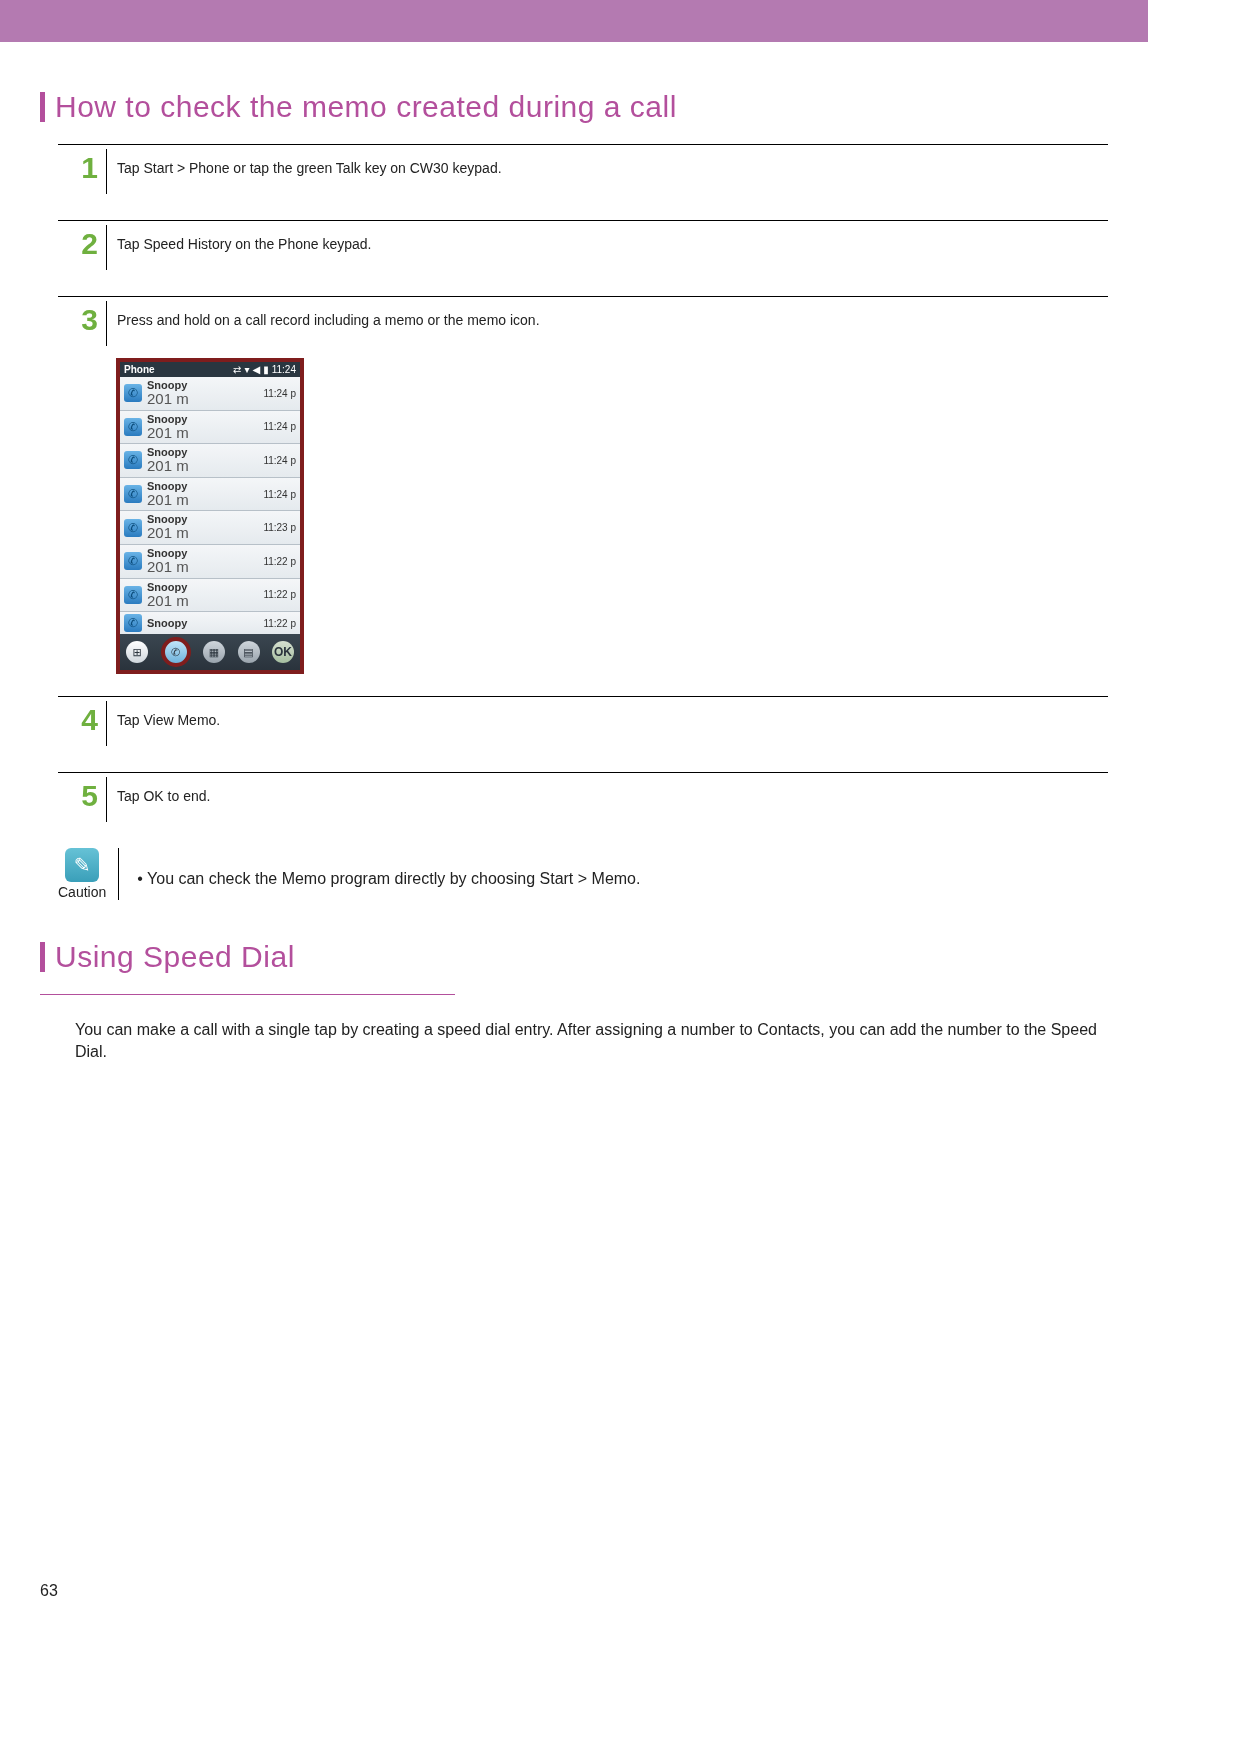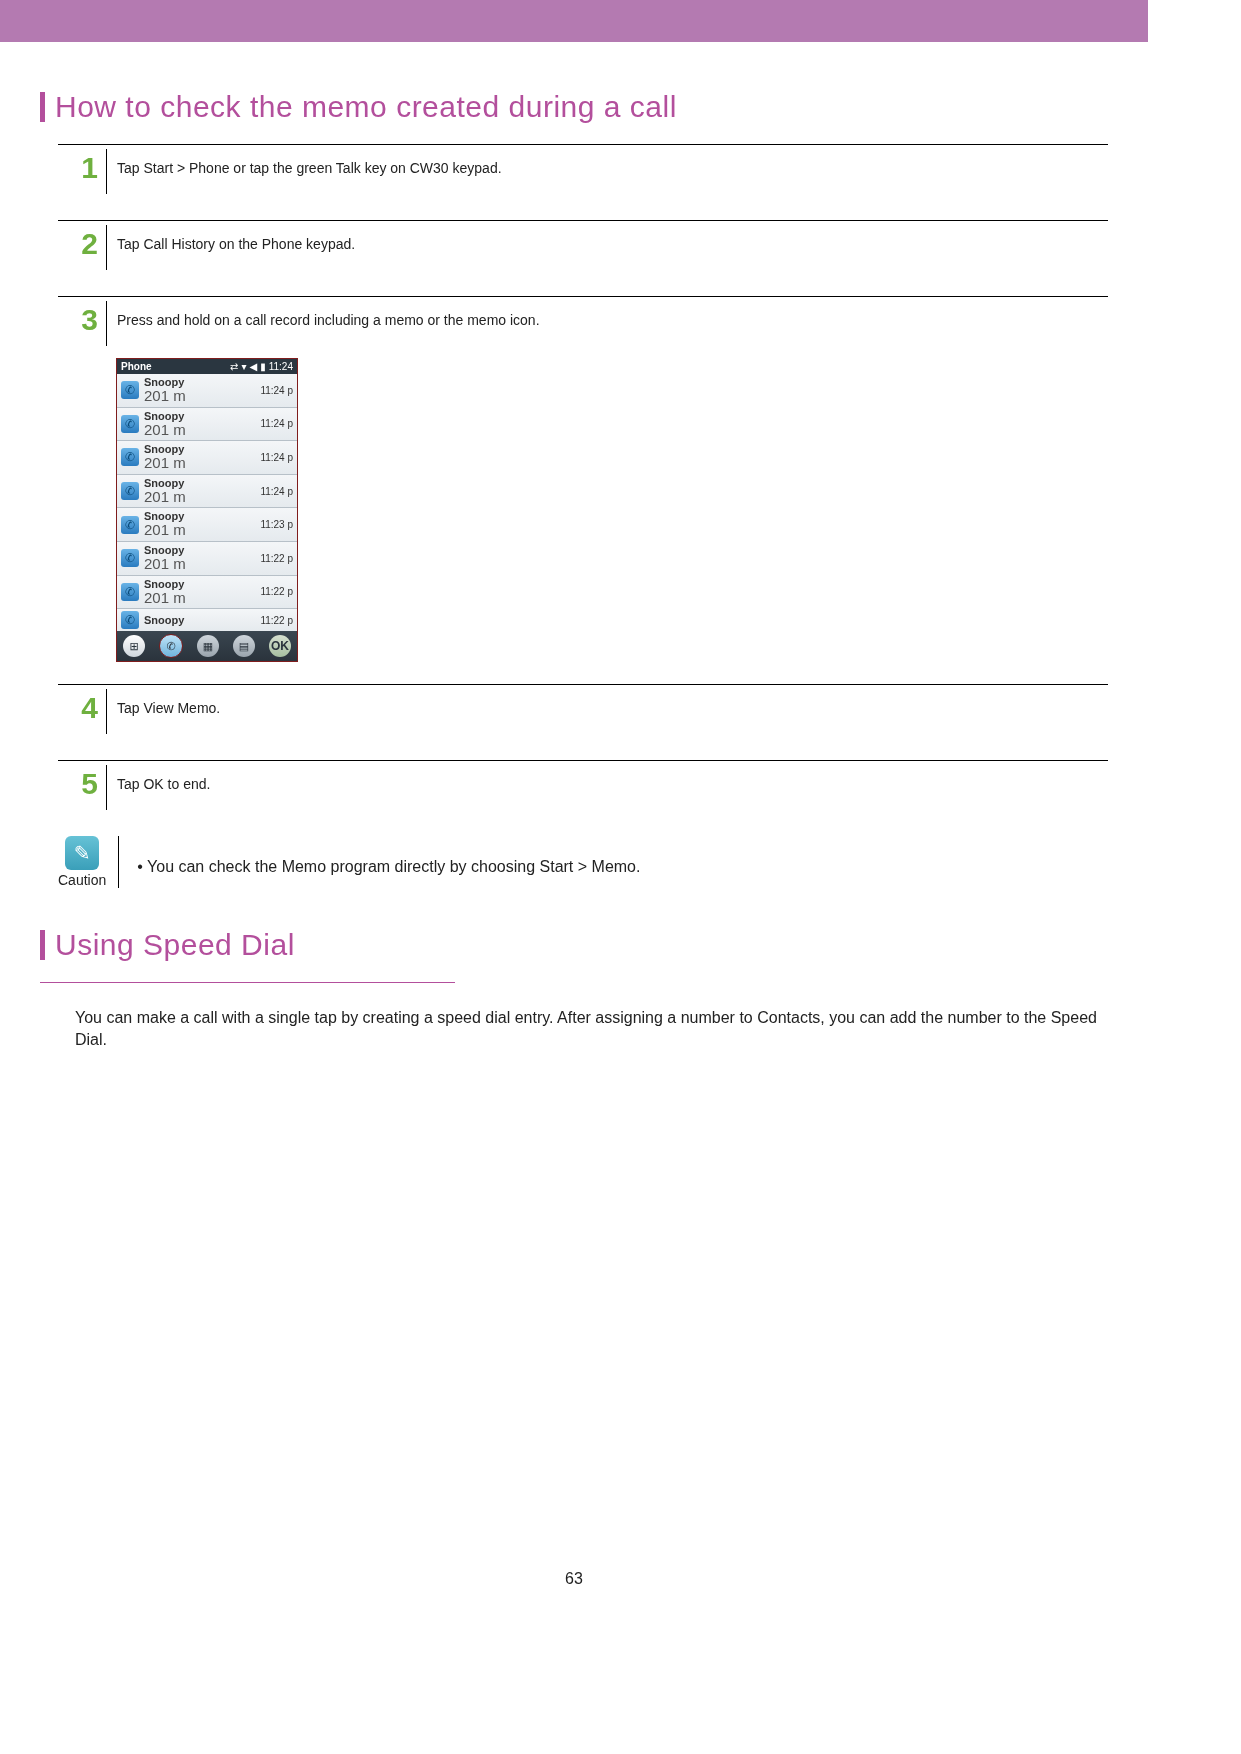--- a/index.html
+++ b/index.html
@@ -12,21 +12,21 @@
   .h2-rule{border:none;border-bottom:1px solid #b34f9c;margin:4px 0 24px 0;width:415px}
   .steps{margin-left:18px}
   .step{margin-bottom:22px}
   .step-rule{border:none;border-top:1px solid #000;margin:0 0 0 0}
   .step-row{display:flex;align-items:flex-start}
   .step-num-wrap{width:40px;display:flex;align-items:flex-start;justify-content:flex-end}
   .step-num{color:#6fb03f;font-size:30px;font-weight:bold;line-height:1;font-family:Arial,Helvetica,sans-serif;padding-top:8px}
   .step-sep{width:1px;background:#000;align-self:stretch;margin:4px 10px 4px 8px;min-height:45px}
   .step-text{font-size:14px;padding-top:14px;padding-bottom:14px;line-height:1.3}
   .phone-shot{margin:8px 0 0 58px}
-  .phone{width:180px;border:1px solid #7f1d1d;font-size:11px;background:#e8ecef}
+  .phone{width:180px;border:4px solid #7f1d1d;font-size:11px;background:#e8ecef}
   .phone-status{background:#2a3640;color:#fff;display:flex;align-items:center;justify-content:space-between;padding:2px 4px;font-size:10px}
   .phone-status-left{font-weight:bold}
   .phone-status-icons{display:flex;gap:3px;align-items:center}
   .ico{font-size:10px;line-height:1}
   .call-row{display:flex;align-items:center;border-bottom:1px solid #b7c0c8;background:linear-gradient(#f4f6f8,#e5eaee);padding:2px 4px}
   .call-row.last{border-bottom:none}
   .call-ico{width:18px;height:18px;border-radius:3px;background:linear-gradient(#69b3e6,#2a7bbf);display:flex;align-items:center;justify-content:center;margin-right:5px;color:#0a4b7a;font-size:12px}
   .call-mid{flex:1;line-height:1.1}
   .call-name{font-weight:bold;color:#333;font-size:11px}
   .call-sub{font-size:15px;color:#555}
@@ -36,21 +36,21 @@
   .pb-btn.win{background:linear-gradient(#fff,#cfd6dc)}
   .pb-btn.phone{background:linear-gradient(#bfe4f8,#6fb3dc)}
   .pb-btn.ok{background:linear-gradient(#d6e0d0,#a6bfa0);font-size:12px;font-weight:bold}
   .caution-row{display:flex;align-items:flex-start;margin:18px 0 40px 18px}
   .caution-col{display:flex;flex-direction:column;align-items:center;margin-right:12px}
   .pencil-box{width:34px;height:34px;border-radius:6px;background:linear-gradient(#66c2d6,#3a9fb9);display:flex;align-items:center;justify-content:center;color:#fff;font-size:20px;margin-bottom:2px}
   .caution-label{font-size:14px}
   .caution-sep{width:1px;background:#000;align-self:stretch;margin-right:18px}
   .caution-text{font-size:16px;padding-top:22px}
   .body-para{font-size:16px;line-height:1.35;margin:24px 0 0 35px}
-  .page-num{text-align:center;font-size:16px;margin-top:520px;padding-bottom:40px}
+  .page-num{text-align:left;font-size:16px;margin-top:520px;padding-bottom:40px}
 </style>
 </head>
 <body>
 
 <div class="page">
   <div class="topbar"></div>
 
   <div class="content">
 
     <div class="section-head">
@@ -71,21 +71,21 @@
         </div>
       </div>
 
       <div class="step">
         <hr class="step-rule">
         <div class="step-row">
           <div class="step-num-wrap">
             <span class="step-num">2</span>
           </div>
           <div class="step-sep"></div>
-          <div class="step-text">Tap Call History on the Phone keypad.</div>
+          <div class="step-text">Tap Speed History on the Phone keypad.</div>
         </div>
       </div>
 
       <div class="step">
         <hr class="step-rule">
         <div class="step-row">
           <div class="step-num-wrap">
             <span class="step-num">3</span>
           </div>
           <div class="step-sep"></div>

